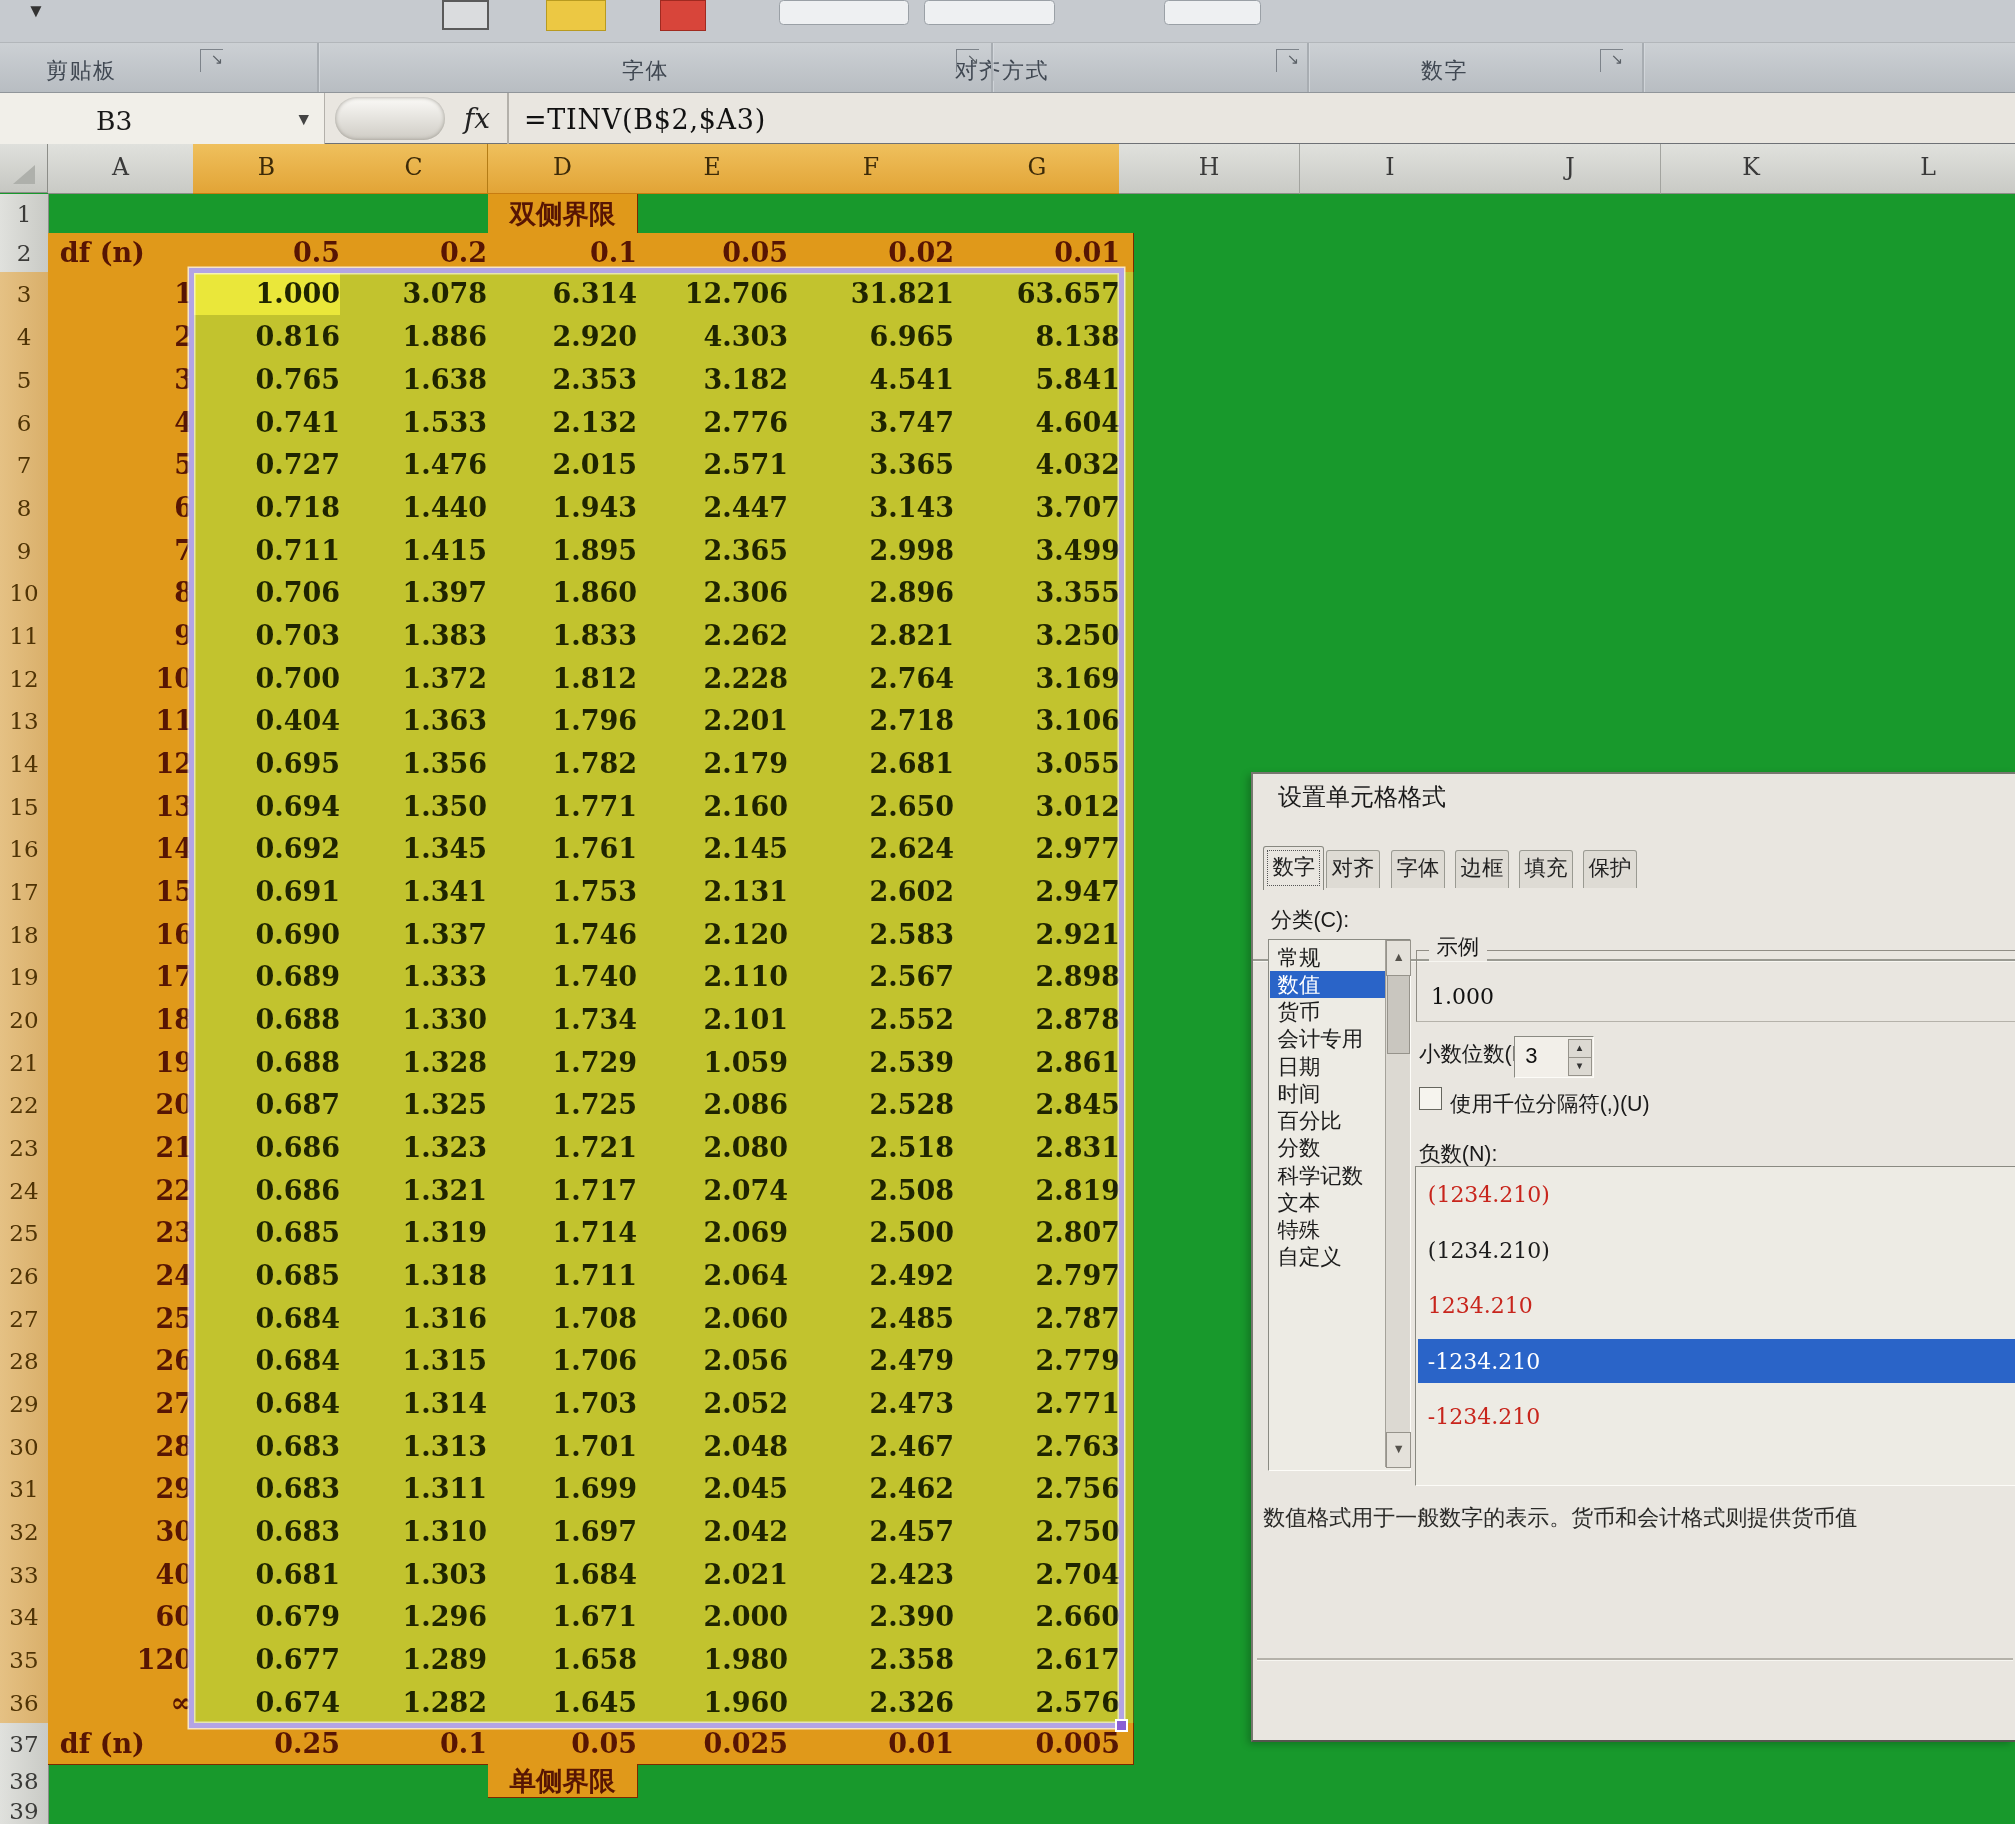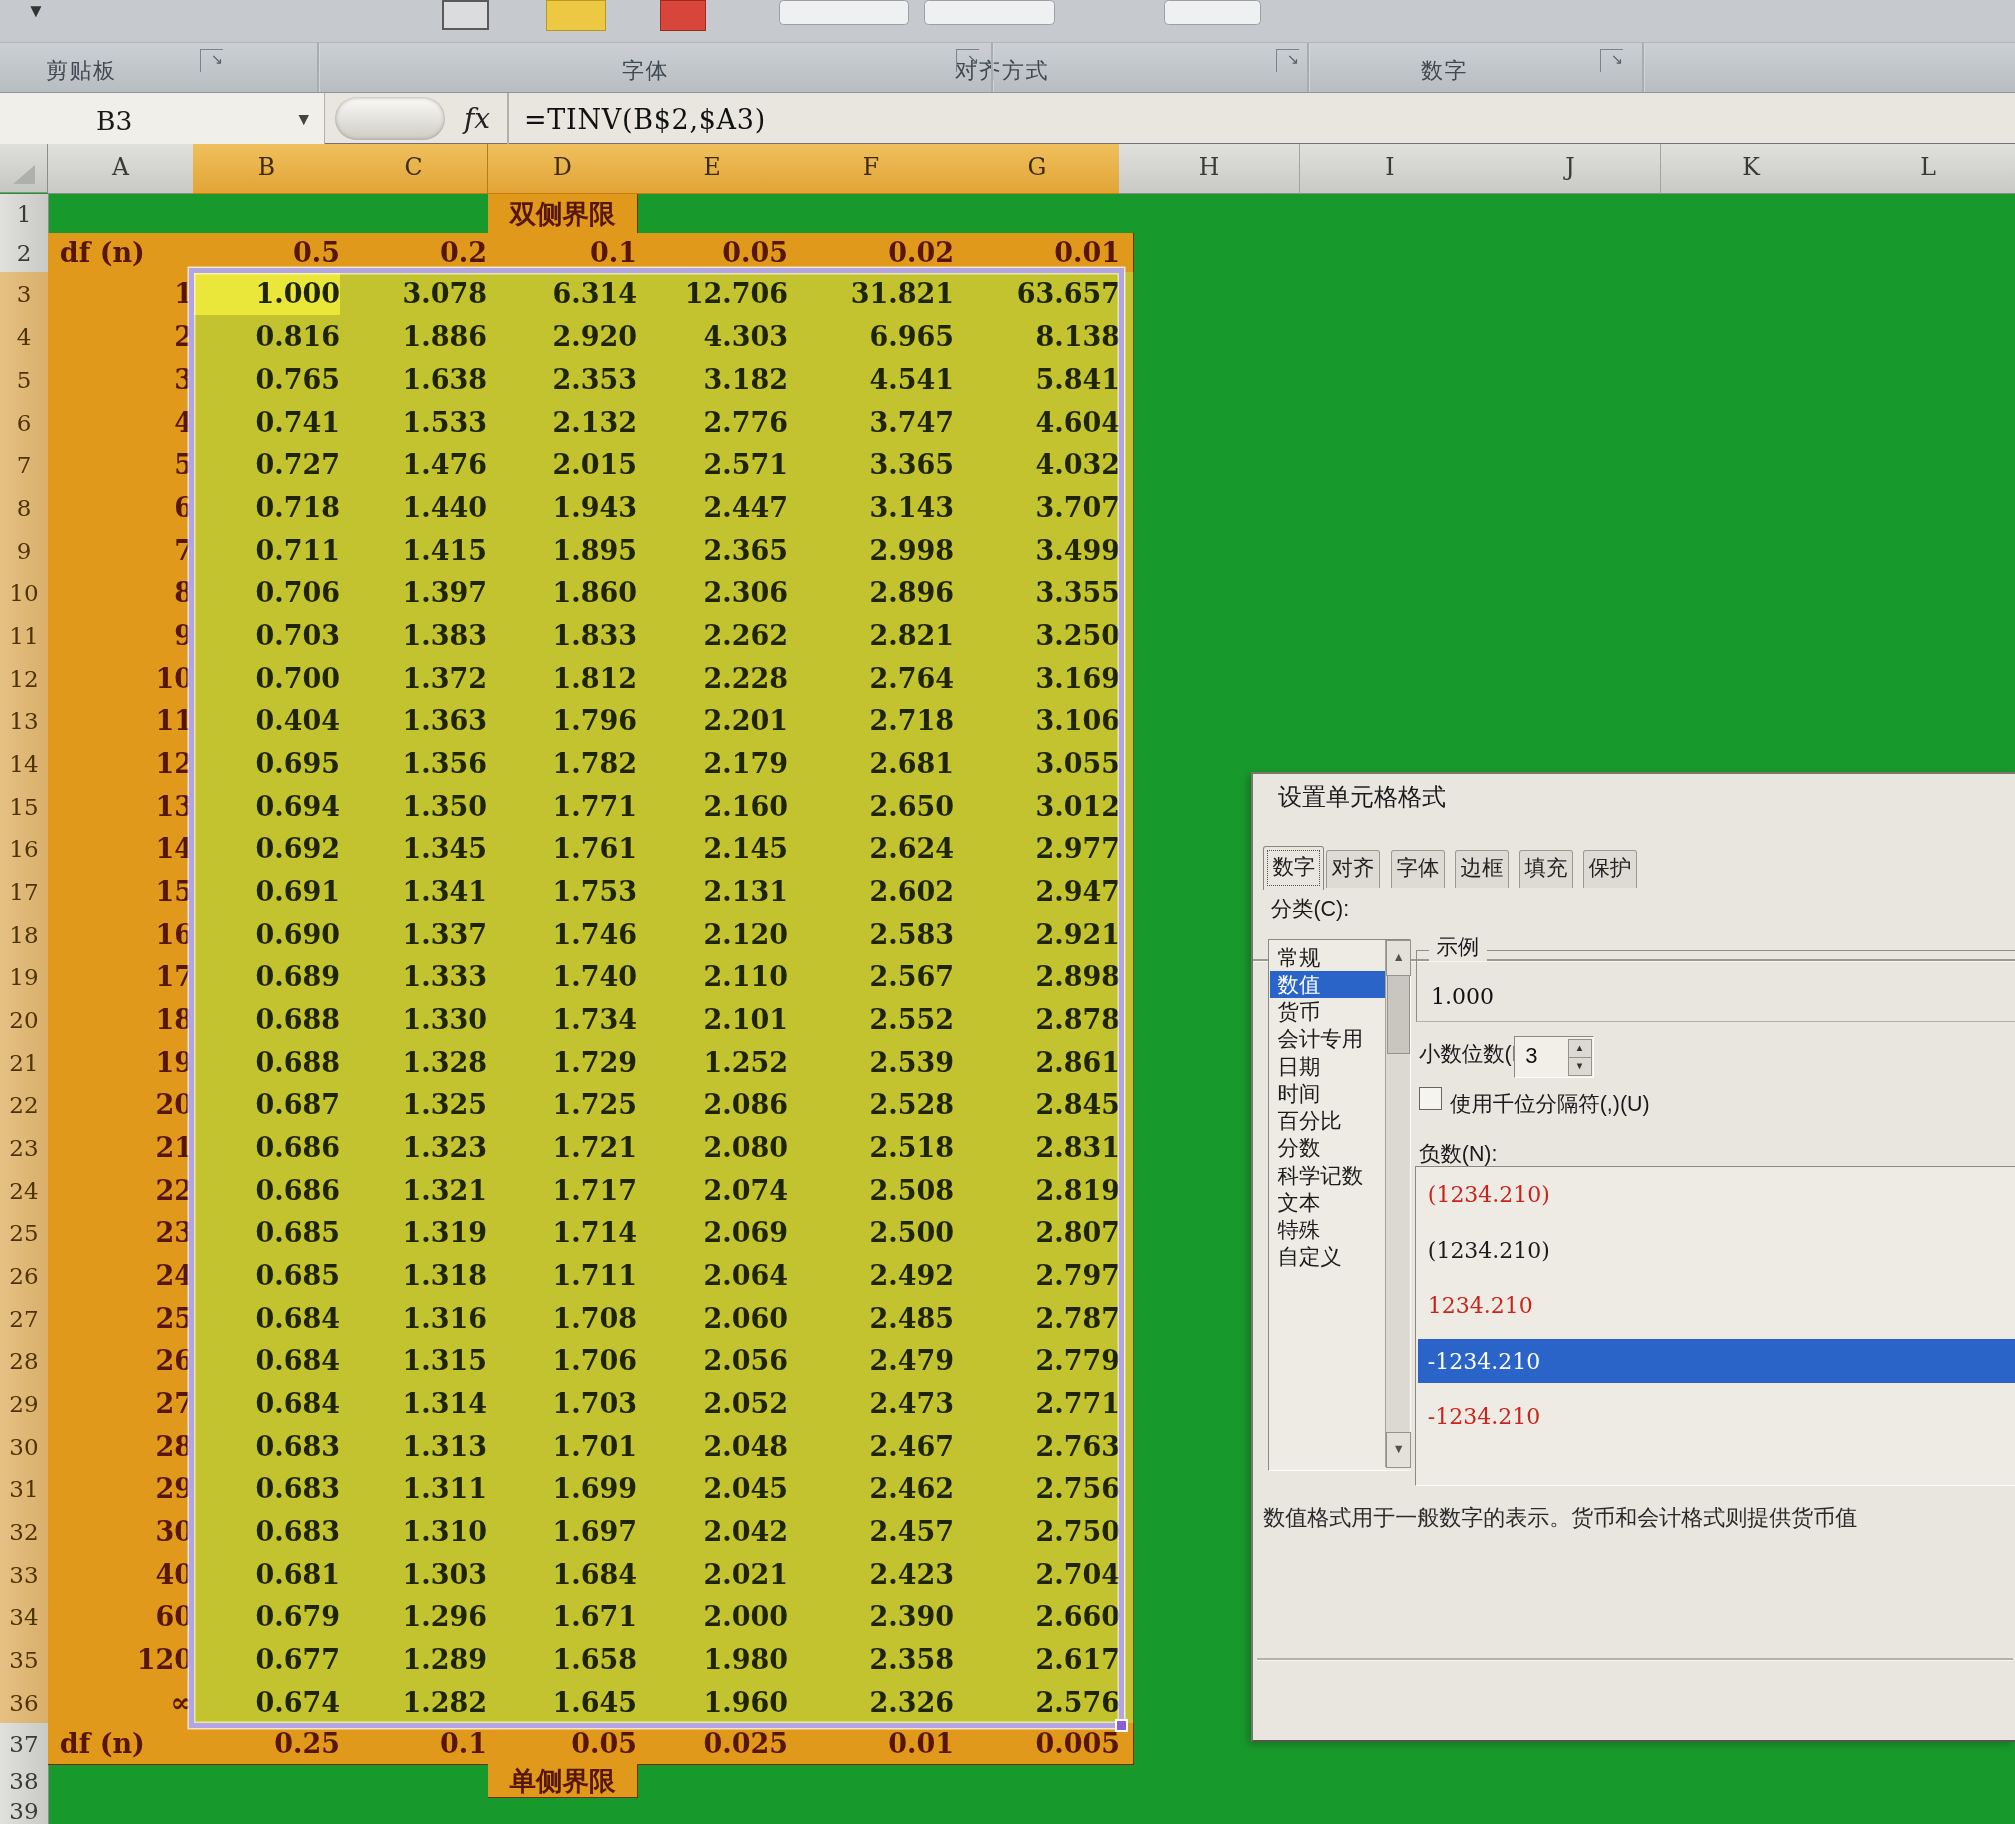--- a/index.html
+++ b/index.html
@@ -288,21 +288,21 @@
       <div class="cell ycell num" style="left: 193px; top: 998px; width: 147px; height: 43px;">0.688</div>
       <div class="cell ycell num" style="left: 340px; top: 998px; width: 147px; height: 43px;">1.330</div>
       <div class="cell ycell num" style="left: 488px; top: 998px; width: 149px; height: 43px;">1.734</div>
       <div class="cell ycell num" style="left: 636px; top: 998px; width: 152px; height: 43px;">2.101</div>
       <div class="cell ycell num" style="left: 788px; top: 998px; width: 166px; height: 43px;">2.552</div>
       <div class="cell ycell num" style="left: 954px; top: 998px; width: 166px; height: 43px;">2.878</div>
       <div class="cell ocell dfnum" style="left: 48px; top: 1041px; width: 145px; height: 43px;">19</div>
       <div class="cell ycell num" style="left: 193px; top: 1041px; width: 147px; height: 43px;">0.688</div>
       <div class="cell ycell num" style="left: 340px; top: 1041px; width: 147px; height: 43px;">1.328</div>
       <div class="cell ycell num" style="left: 488px; top: 1041px; width: 149px; height: 43px;">1.729</div>
-      <div class="cell ycell num" style="left: 636px; top: 1041px; width: 152px; height: 43px;">1.252</div>
+      <div class="cell ycell num" style="left: 636px; top: 1041px; width: 152px; height: 43px;">1.059</div>
       <div class="cell ycell num" style="left: 788px; top: 1041px; width: 166px; height: 43px;">2.539</div>
       <div class="cell ycell num" style="left: 954px; top: 1041px; width: 166px; height: 43px;">2.861</div>
       <div class="cell ocell dfnum" style="left: 48px; top: 1083px; width: 145px; height: 43px;">20</div>
       <div class="cell ycell num" style="left: 193px; top: 1083px; width: 147px; height: 43px;">0.687</div>
       <div class="cell ycell num" style="left: 340px; top: 1083px; width: 147px; height: 43px;">1.325</div>
       <div class="cell ycell num" style="left: 488px; top: 1083px; width: 149px; height: 43px;">1.725</div>
       <div class="cell ycell num" style="left: 636px; top: 1083px; width: 152px; height: 43px;">2.086</div>
       <div class="cell ycell num" style="left: 788px; top: 1083px; width: 166px; height: 43px;">2.528</div>
       <div class="cell ycell num" style="left: 954px; top: 1083px; width: 166px; height: 43px;">2.845</div>
       <div class="cell ocell dfnum" style="left: 48px; top: 1126px; width: 145px; height: 43px;">21</div>
@@ -419,21 +419,21 @@
     <div id="dlgtitle">设置单元格格式</div>
     <div id="tabrow">
         <div id="tabbase"></div>
         <div class="tab active" style="left: 10.3px; width: 59px;">数字</div>
         <div class="tab" style="left: 73px; width: 52px;">对齐</div>
         <div class="tab" style="left: 138px; width: 52px;">字体</div>
         <div class="tab" style="left: 202px; width: 52px;">边框</div>
         <div class="tab" style="left: 266px; width: 52px;">填充</div>
         <div class="tab" style="left: 330px; width: 52px;">保护</div>
       </div>
-    <div class="dlabel" style="left:17.7px;top:120px;">分类(C):</div>
+    <div class="dlabel" style="left:17.7px;top:131px;">分类(C):</div>
     <div class="listbox" id="catlist" style="left:14.7px;top:165px;width:141px;height:530px;">
         <div class="litem" style="top: 3.7px; width: 114px; height: 27px;">常规</div>
         <div class="litem selected" style="top: 31px; width: 114px; height: 27px;">数值</div>
         <div class="litem" style="top: 58px; width: 114px; height: 27px;">货币</div>
         <div class="litem" style="top: 85px; width: 114px; height: 27px;">会计专用</div>
         <div class="litem" style="top: 113px; width: 114px; height: 27px;">日期</div>
         <div class="litem" style="top: 140px; width: 114px; height: 27px;">时间</div>
         <div class="litem" style="top: 167px; width: 114px; height: 27px;">百分比</div>
         <div class="litem" style="top: 194px; width: 114px; height: 27px;">分数</div>
         <div class="litem" style="top: 222px; width: 114px; height: 27px;">科学记数</div>

